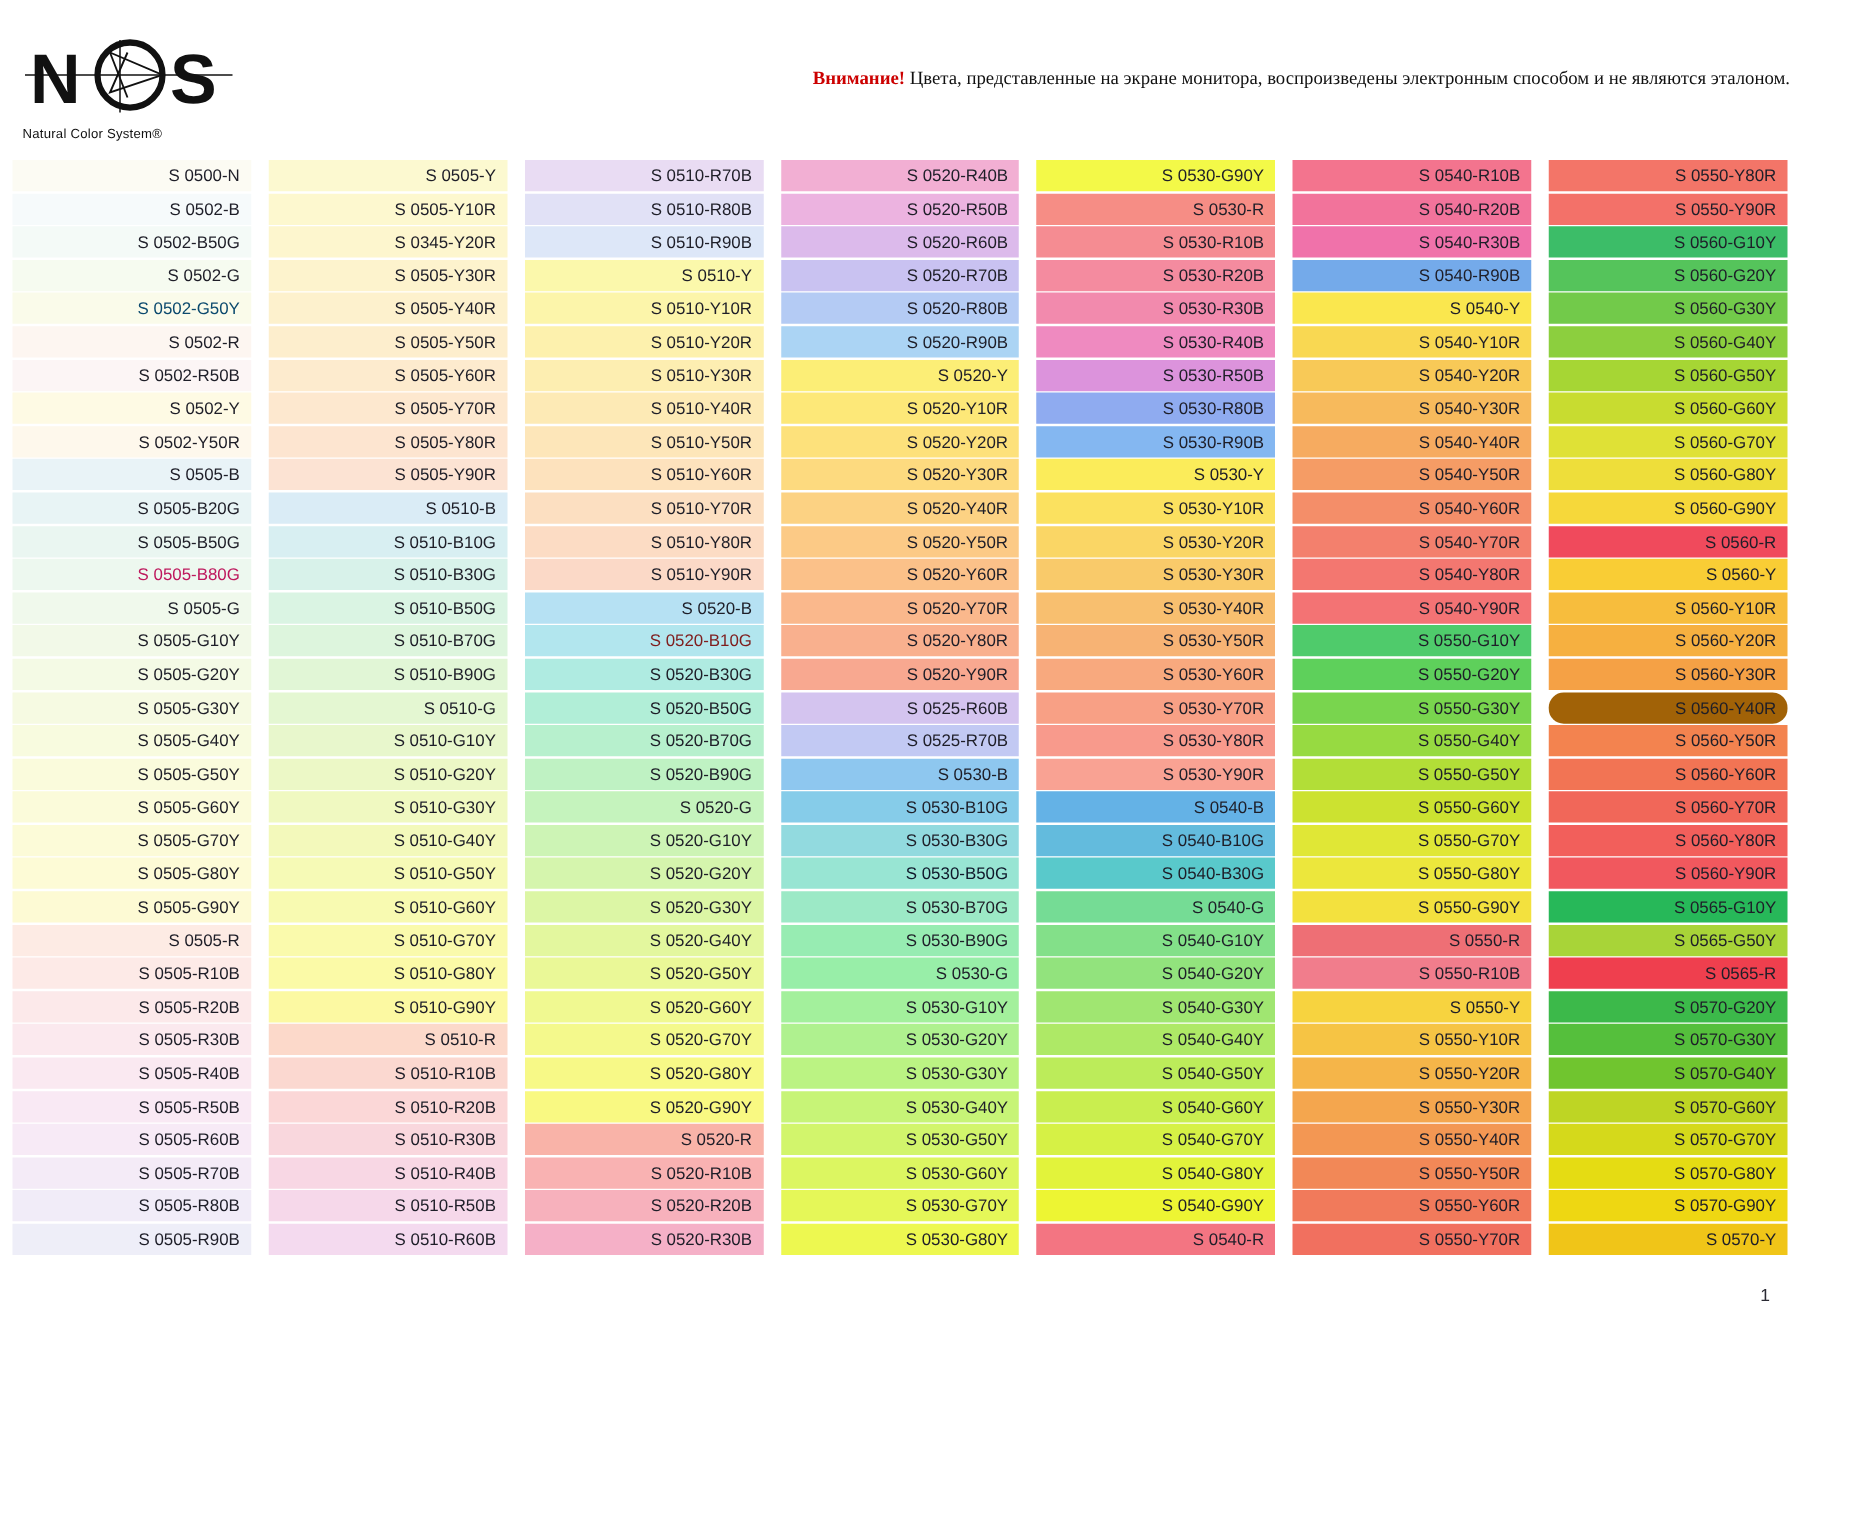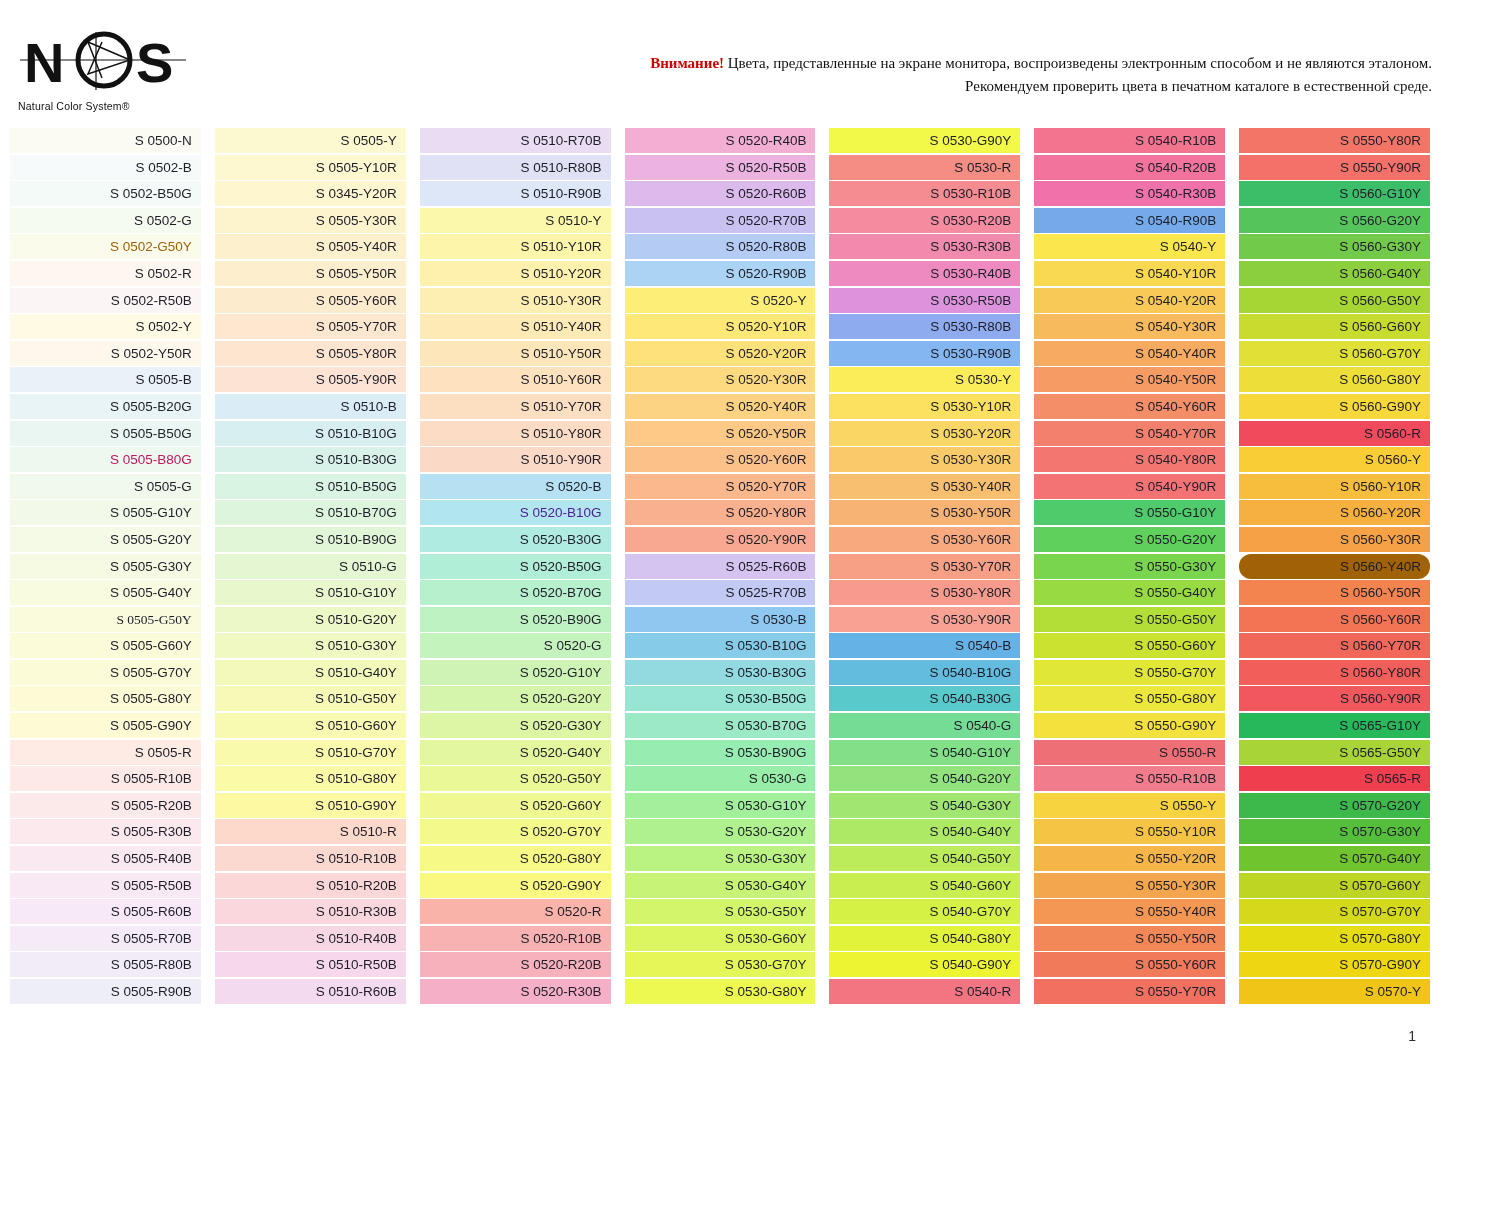--- a/index.html
+++ b/index.html
@@ -31,44 +31,43 @@
     <circle cx="86" cy="30" r="26" fill="none" stroke="#111" stroke-width="5"></circle>
     <polyline points="70,12 112,30 70,44 84,12" fill="none" stroke="#111" stroke-width="1.5"></polyline>
     <line x1="70" y1="12" x2="84" y2="48" stroke="#111" stroke-width="1.5"></line>
     <text x="118" y="52" font-family="Liberation Sans, sans-serif" font-size="56" font-weight="bold" fill="#111">S</text>
   </svg>
   <div class="logo-sub">Natural Color System®</div>
 </div>
 
 <div class="warning">
   <div><span class="warn-label">Внимание!</span><span> Цвета, представленные на экране монитора, воспроизведены электронным способом и не являются эталоном.</span></div>
-  <div>Рекомендуем проверить цвета в печатном каталоге в естественной среде.</div>
 </div>
 
 <div class="grid" id="swatch-grid">
     <div class="swatch-col">
       <div class="swatch" style="background: rgb(252, 251, 243); color: rgb(30, 30, 40);">S 0500-N</div>
       <div class="swatch" style="background: rgb(246, 250, 251); color: rgb(30, 30, 40);">S 0502-B</div>
       <div class="swatch" style="background: rgb(244, 250, 247); color: rgb(30, 30, 40);">S 0502-B50G</div>
       <div class="swatch" style="background: rgb(246, 251, 240); color: rgb(30, 30, 40);">S 0502-G</div>
-      <div class="swatch" style="background: rgb(250, 251, 234); color: #a16207;">S 0502-G50Y</div>
+      <div class="swatch" style="background: rgb(250, 251, 234); color: #0c4a6e;">S 0502-G50Y</div>
       <div class="swatch" style="background: rgb(253, 246, 241); color: rgb(30, 30, 40);">S 0502-R</div>
       <div class="swatch" style="background: rgb(252, 245, 245); color: rgb(30, 30, 40);">S 0502-R50B</div>
       <div class="swatch" style="background: rgb(254, 250, 228); color: rgb(30, 30, 40);">S 0502-Y</div>
       <div class="swatch" style="background: rgb(254, 248, 236); color: rgb(30, 30, 40);">S 0502-Y50R</div>
       <div class="swatch" style="background: rgb(233, 243, 247); color: rgb(30, 30, 40);">S 0505-B</div>
       <div class="swatch" style="background: rgb(232, 244, 245); color: rgb(30, 30, 40);">S 0505-B20G</div>
       <div class="swatch" style="background: rgb(234, 246, 241); color: rgb(30, 30, 40);">S 0505-B50G</div>
       <div class="swatch" style="background: rgb(237, 248, 239); color: #be185d; padding-left: 40px;">S 0505-B80G</div>
       <div class="swatch" style="background: rgb(240, 249, 236); color: rgb(30, 30, 40);">S 0505-G</div>
       <div class="swatch" style="background: rgb(242, 249, 232); color: rgb(30, 30, 40);">S 0505-G10Y</div>
       <div class="swatch" style="background: rgb(244, 250, 229); color: rgb(30, 30, 40);">S 0505-G20Y</div>
       <div class="swatch" style="background: rgb(246, 250, 226); color: rgb(30, 30, 40);">S 0505-G30Y</div>
       <div class="swatch" style="background: rgb(248, 251, 223); color: rgb(30, 30, 40);">S 0505-G40Y</div>
-      <div class="swatch" style="background: rgb(250, 251, 220); color: rgb(30, 30, 40); font-family: Liberation Serif, serif;">S 0505-G50Y</div>
+      <div class="swatch" style="background: rgb(250, 251, 220); color: rgb(30, 30, 40);">S 0505-G50Y</div>
       <div class="swatch" style="background: rgb(251, 251, 218); color: rgb(30, 30, 40);">S 0505-G60Y</div>
       <div class="swatch" style="background: rgb(252, 251, 216); color: rgb(30, 30, 40);">S 0505-G70Y</div>
       <div class="swatch" style="background: rgb(253, 251, 214); color: rgb(30, 30, 40);">S 0505-G80Y</div>
       <div class="swatch" style="background: rgb(253, 250, 212); color: rgb(30, 30, 40);">S 0505-G90Y</div>
       <div class="swatch" style="background: rgb(253, 235, 228); color: rgb(30, 30, 40);">S 0505-R</div>
       <div class="swatch" style="background: rgb(253, 234, 231); color: rgb(30, 30, 40);">S 0505-R10B</div>
       <div class="swatch" style="background: rgb(252, 233, 234); color: rgb(30, 30, 40);">S 0505-R20B</div>
       <div class="swatch" style="background: rgb(251, 233, 238); color: rgb(30, 30, 40);">S 0505-R30B</div>
       <div class="swatch" style="background: rgb(250, 233, 241); color: rgb(30, 30, 40);">S 0505-R40B</div>
       <div class="swatch" style="background: rgb(249, 233, 244); color: rgb(30, 30, 40);">S 0505-R50B</div>
@@ -120,21 +119,21 @@
       <div class="swatch" style="background: rgb(252, 245, 170); color: rgb(30, 30, 40);">S 0510-Y10R</div>
       <div class="swatch" style="background: rgb(253, 241, 173); color: rgb(30, 30, 40);">S 0510-Y20R</div>
       <div class="swatch" style="background: rgb(253, 238, 177); color: rgb(30, 30, 40);">S 0510-Y30R</div>
       <div class="swatch" style="background: rgb(253, 234, 181); color: rgb(30, 30, 40);">S 0510-Y40R</div>
       <div class="swatch" style="background: rgb(253, 230, 185); color: rgb(30, 30, 40);">S 0510-Y50R</div>
       <div class="swatch" style="background: rgb(253, 226, 189); color: rgb(30, 30, 40);">S 0510-Y60R</div>
       <div class="swatch" style="background: rgb(252, 223, 193); color: rgb(30, 30, 40);">S 0510-Y70R</div>
       <div class="swatch" style="background: rgb(252, 220, 196); color: rgb(30, 30, 40);">S 0510-Y80R</div>
       <div class="swatch" style="background: rgb(251, 217, 199); color: rgb(30, 30, 40);">S 0510-Y90R</div>
       <div class="swatch" style="background: rgb(182, 225, 243); color: rgb(30, 30, 40);">S 0520-B</div>
-      <div class="swatch" style="background: rgb(178, 230, 238); color: #4c1d95;">S 0520-B10G</div>
+      <div class="swatch" style="background: rgb(178, 230, 238); color: #7f1d1d;">S 0520-B10G</div>
       <div class="swatch" style="background: rgb(175, 235, 225); color: rgb(30, 30, 40);">S 0520-B30G</div>
       <div class="swatch" style="background: rgb(177, 238, 215); color: rgb(30, 30, 40);">S 0520-B50G</div>
       <div class="swatch" style="background: rgb(183, 240, 205); color: rgb(30, 30, 40);">S 0520-B70G</div>
       <div class="swatch" style="background: rgb(191, 242, 195); color: rgb(30, 30, 40);">S 0520-B90G</div>
       <div class="swatch" style="background: rgb(197, 243, 189); color: rgb(30, 30, 40); padding-left: 44px;">S 0520-G</div>
       <div class="swatch" style="background: rgb(205, 244, 181); color: rgb(30, 30, 40);">S 0520-G10Y</div>
       <div class="swatch" style="background: rgb(213, 245, 173); color: rgb(30, 30, 40);">S 0520-G20Y</div>
       <div class="swatch" style="background: rgb(220, 246, 165); color: rgb(30, 30, 40);">S 0520-G30Y</div>
       <div class="swatch" style="background: rgb(227, 247, 158); color: rgb(30, 30, 40);">S 0520-G40Y</div>
       <div class="swatch" style="background: rgb(234, 248, 151); color: rgb(30, 30, 40);">S 0520-G50Y</div>

